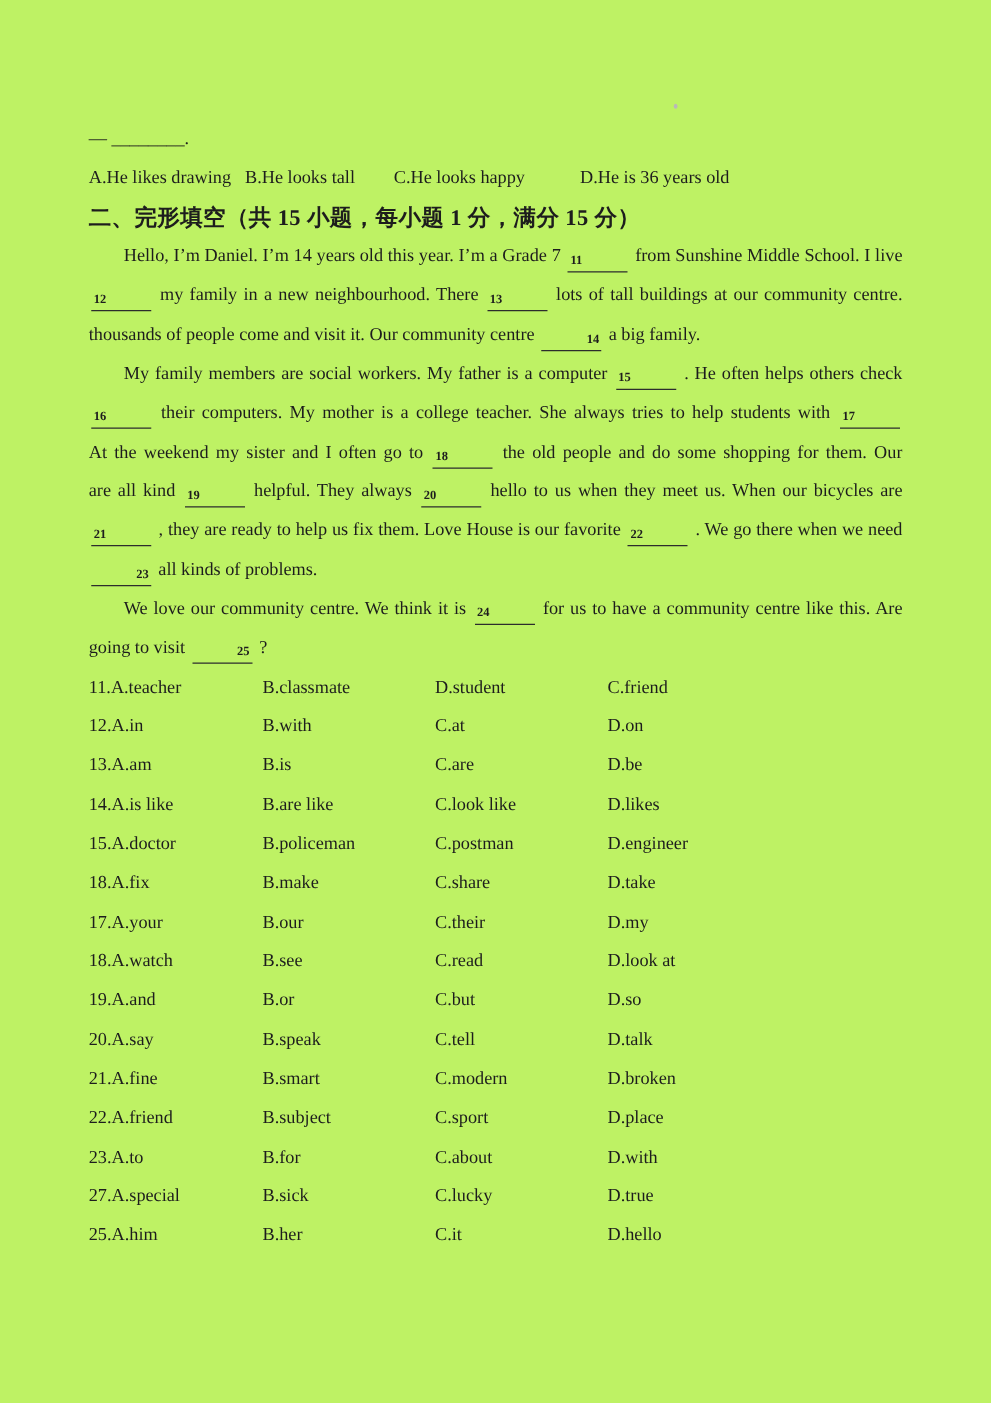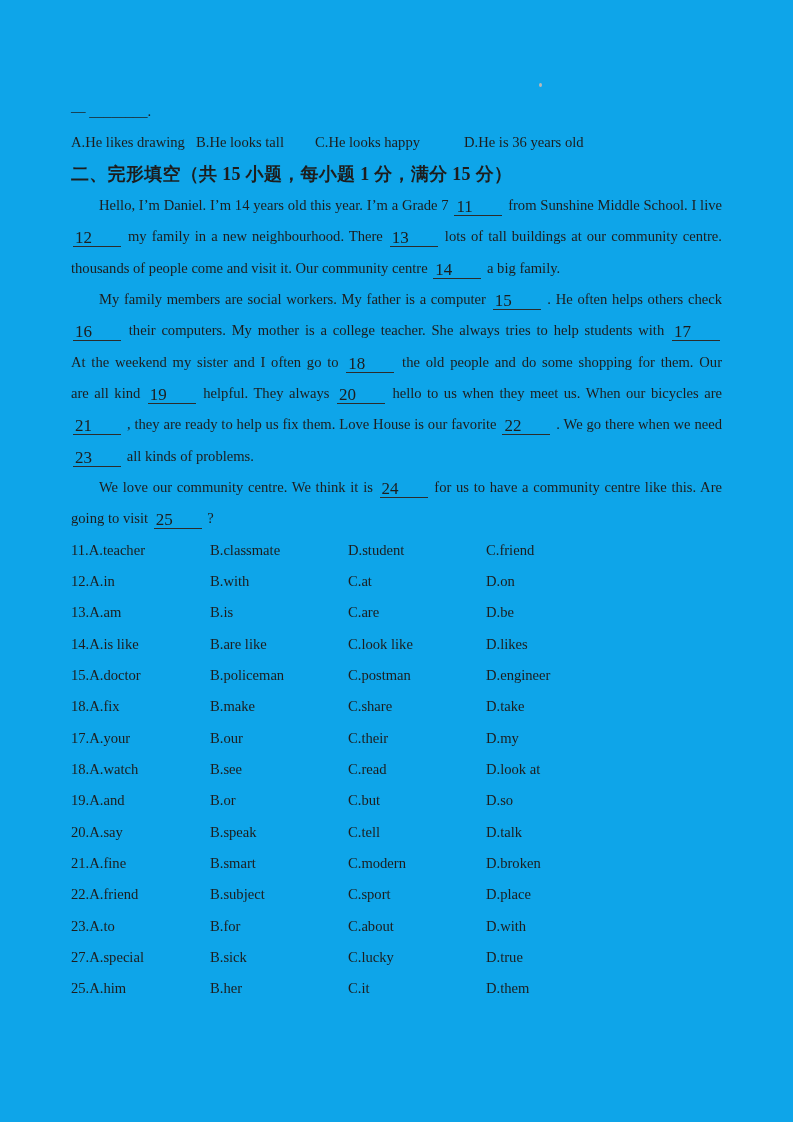--- a/index.html
+++ b/index.html
@@ -1,20 +1,20 @@
 <!DOCTYPE html>
 <html><head>
 <meta charset="utf-8">
 <style>
   html, body { margin: 0; padding: 0; background: #ffffff; }
   .page {
     position: relative;
     width: 793px;
     height: 1122px;
-    background: #0ea5e9;
+    background: #bef264;
     overflow: hidden;
     font-family: "Liberation Serif", "DejaVu Serif", serif;
     color: #1d1d1d;
   }
   .content {
     position: absolute;
     left: 71px;
     top: 96px;
     width: 651px;
   }
@@ -34,26 +34,27 @@
   .cn {
     font-weight: bold;
     font-size: 18px;
     letter-spacing: 0.3px;
   }
   .blank {
     display: inline-block;
     min-width: 44px;
     padding: 0 2px;
     margin: 0 2px;
-    text-align: left;
+    text-align: right;
     border-bottom: 1px solid #2c2c2c;
     line-height: 17px;
     height: 17px;
     vertical-align: -2px;
-    font-size: 17px;
+    font-size: 10px;
+    font-weight: bold;
   }
   .prev-row {
     display: grid;
     grid-template-columns: 125px 119px 149px auto;
   }
   .optrow {
     display: grid;
     grid-template-columns: 139px 138px 138px auto;
   }
   .stray-dot {
@@ -181,18 +182,18 @@
         <div class="line optrow">
           <div>27.A.special</div>
           <div>B.sick</div>
           <div>C.lucky</div>
           <div>D.true</div>
         </div>
         <div class="line optrow">
           <div>25.A.him</div>
           <div>B.her</div>
           <div>C.it</div>
-          <div>D.them</div>
+          <div>D.hello</div>
         </div>
       </div>
 
   </div>
 </div>
 
 </body></html>

